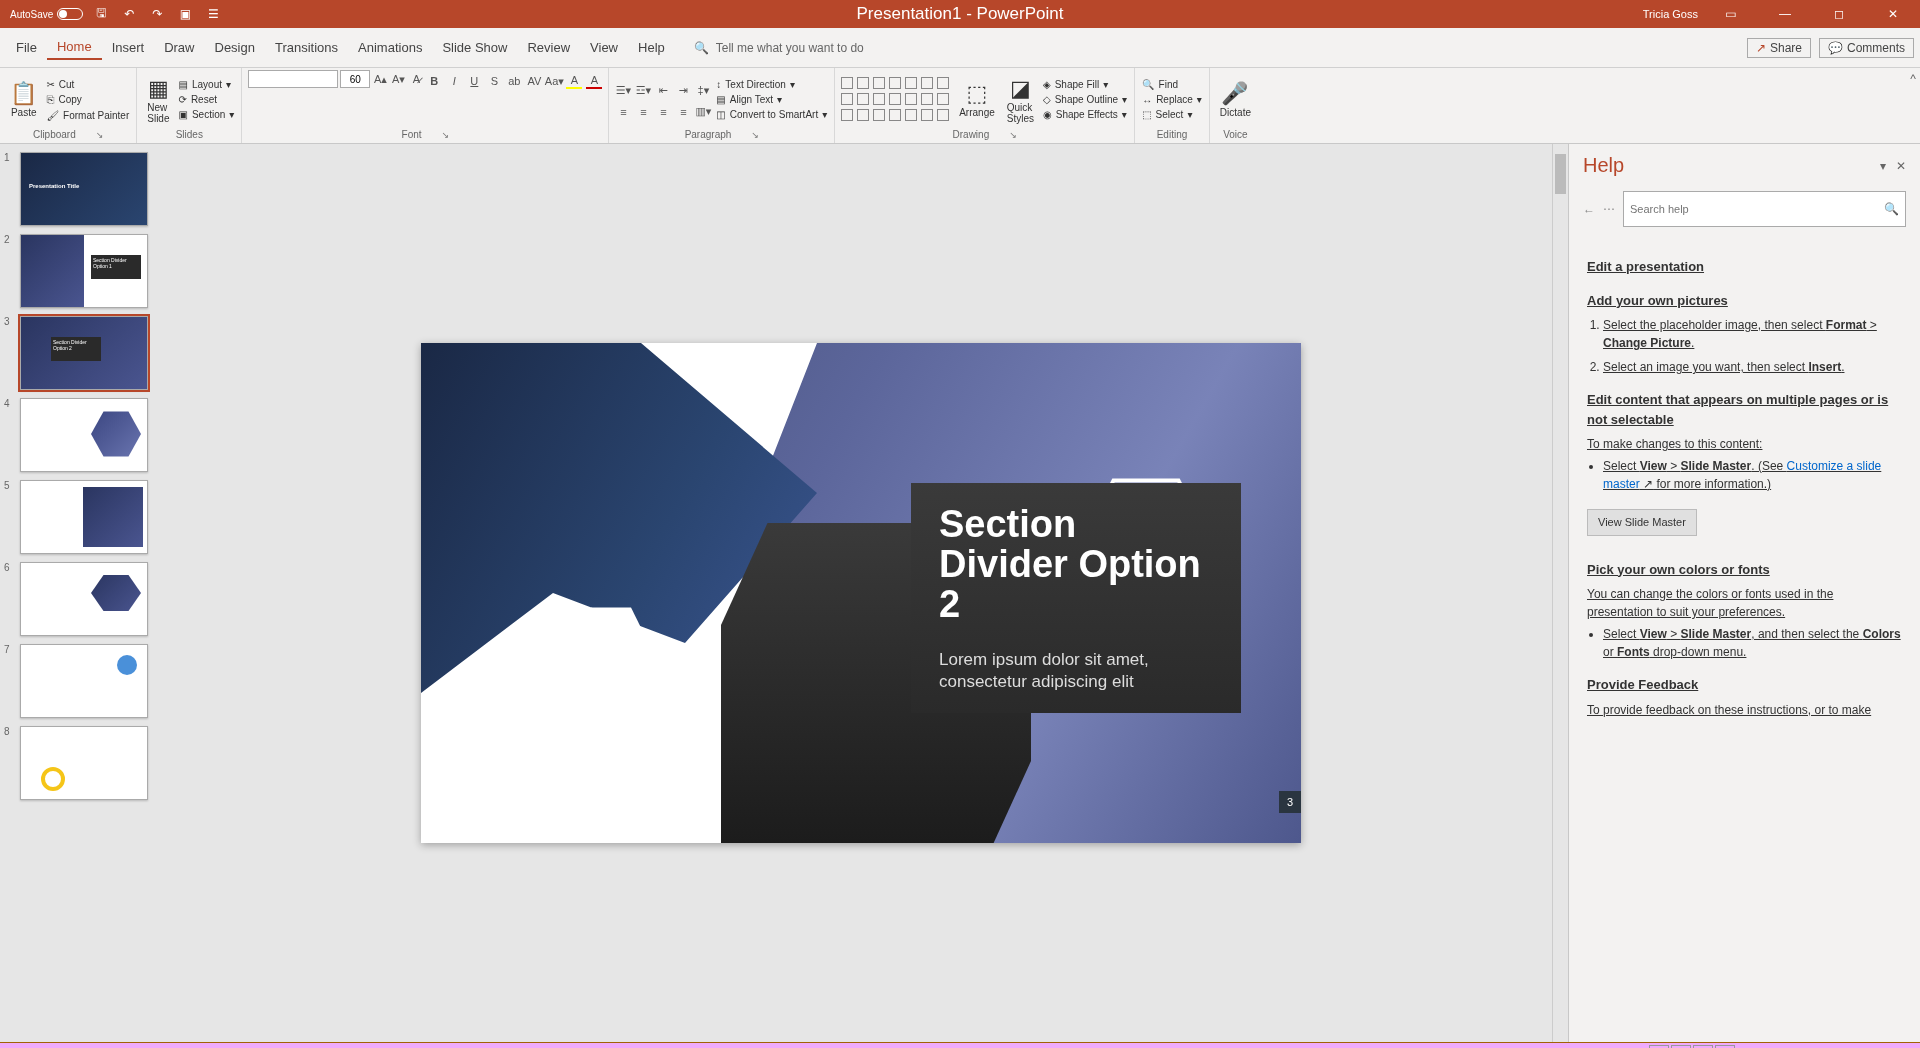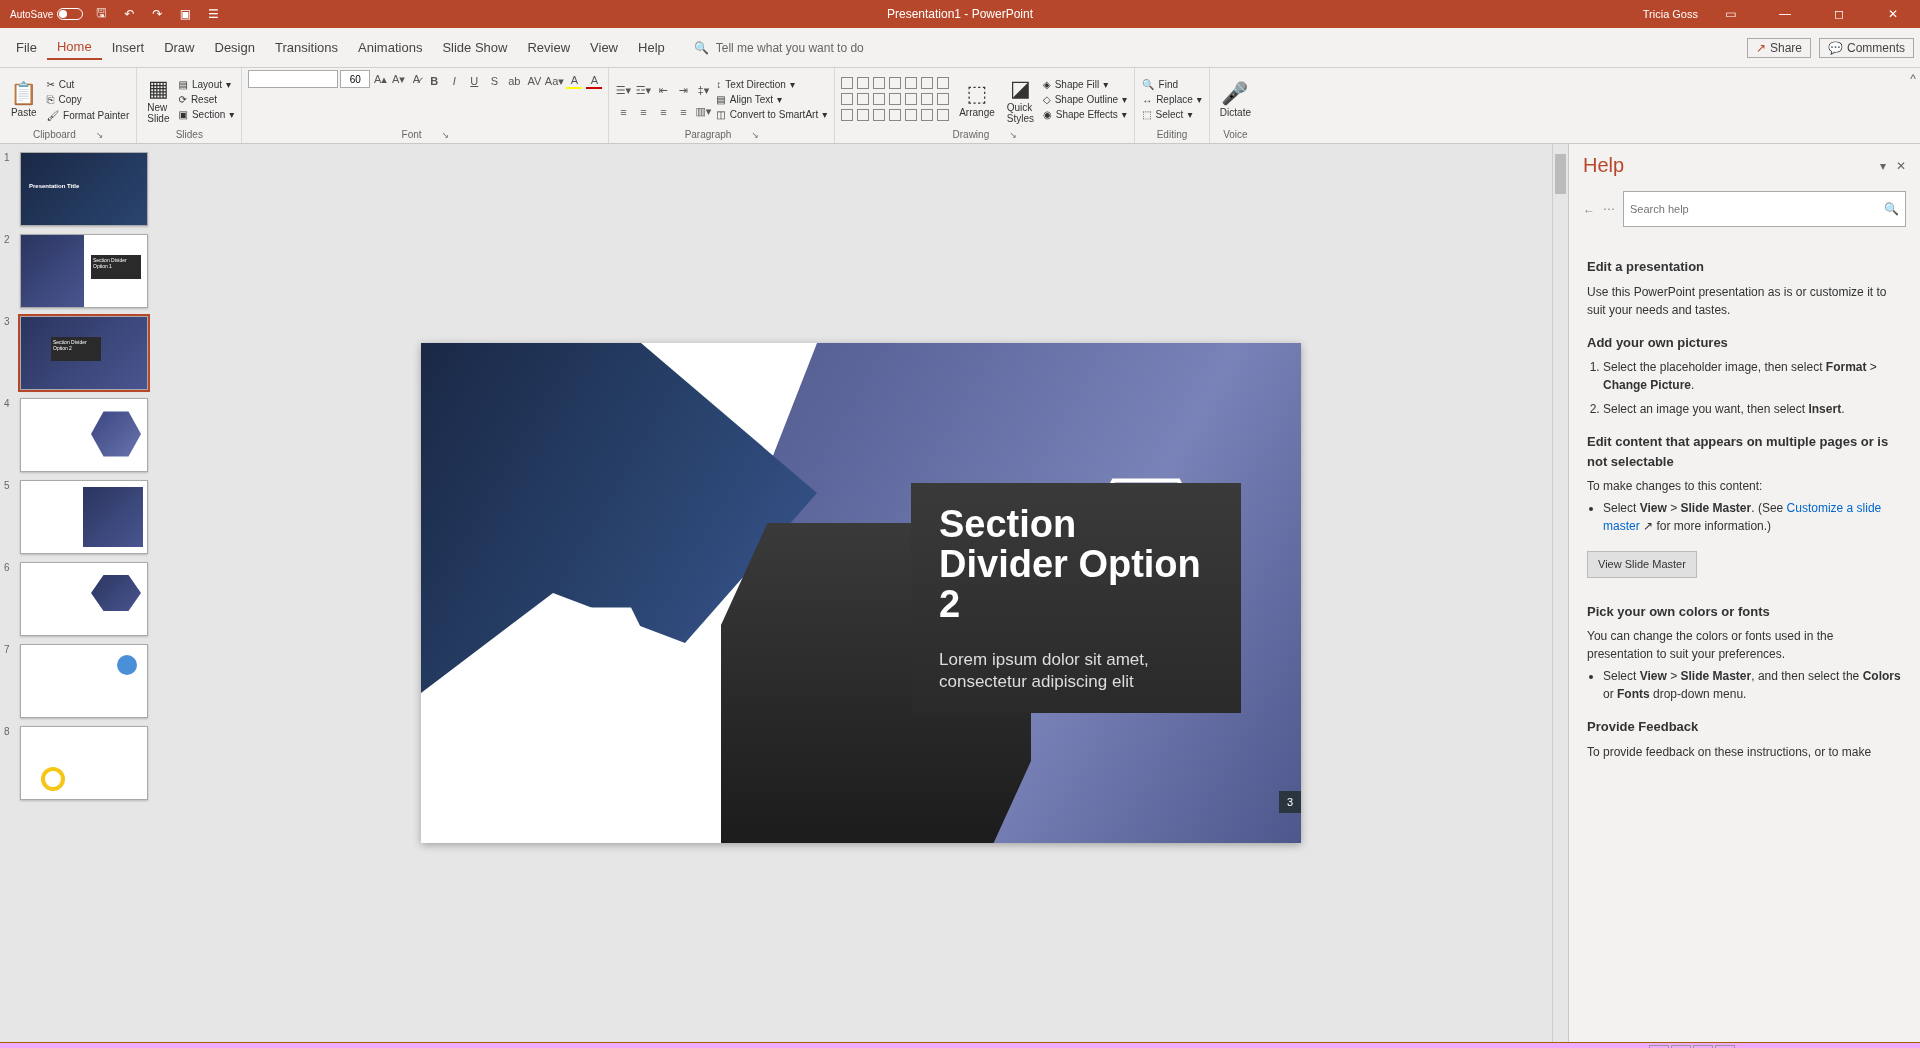--- a/index.html
+++ b/index.html
@@ -3,21 +3,21 @@
 <meta charset="utf-8">
 <style>
 * { margin:0; padding:0; box-sizing:border-box; font-family:"Segoe UI",Arial,sans-serif; }
 body { background:#fff; overflow:hidden; font-size:12px; }
 .titlebar { height:28px; background:#b7472a; color:#fff; display:flex; align-items:center; position:relative; }
 .titlebar-left { display:flex; align-items:center; gap:8px; padding-left:10px; }
 .autosave-toggle { display:flex; align-items:center; gap:4px; font-size:10px; }
 .toggle-pill { width:26px; height:12px; border:1px solid #fff; border-radius:6px; position:relative; }
 .toggle-knob { width:8px; height:8px; background:#fff; border-radius:50%; position:absolute; top:1px; left:1px; }
 .qat-btn { width:20px; height:20px; display:flex; align-items:center; justify-content:center; color:#fff; font-size:12px; }
-.titlebar-center { position:absolute; left:50%; transform:translateX(-50%); font-size:12px; }
+.titlebar-center { position:absolute; left:50%; transform:translateX(-50%); font-size:17px; }
 .titlebar-right { margin-left:auto; display:flex; align-items:center; gap:12px; padding-right:6px; }
 .win-btn { width:42px; height:28px; display:flex; align-items:center; justify-content:center; font-size:12px; }
 .tabbar { height:40px; background:#f3f2f1; display:flex; align-items:center; border-bottom:1px solid #d0d0d0; padding:0 6px; }
 .tab { padding:4px 10px; font-size:13px; color:#444; cursor:pointer; }
 .tab.active { color:#b7472a; border-bottom:2px solid #b7472a; }
 .tellme { margin-left:20px; display:flex; align-items:center; gap:6px; color:#666; font-size:12px; }
 .tabbar-right { margin-left:auto; display:flex; gap:8px; }
 .share-btn { border:1px solid #aaa; padding:2px 8px; font-size:12px; color:#444; display:flex; align-items:center; gap:4px; }
 .ribbon { height:76px; background:#f3f2f1; display:flex; border-bottom:1px solid #c8c8c8; }
 .ribbon-group { border-right:1px solid #d8d8d8; padding:2px 6px; display:flex; flex-direction:column; justify-content:space-between; }
@@ -52,21 +52,21 @@
 .text-box { position:absolute; left:490px; top:140px; width:330px; height:230px; background:linear-gradient(to bottom,#3a3a3a,#2a2a2a); padding:22px 28px; }
 .slide-title { color:#fff; font-size:38px; font-weight:bold; line-height:1.05; }
 .slide-body { color:#ddd; font-size:17px; margin-top:24px; line-height:1.3; }
 .page-badge { position:absolute; right:0; bottom:30px; width:22px; height:22px; background:#2a3540; color:#fff; font-size:11px; display:flex; align-items:center; justify-content:center; }
 .help-pane { width:352px; background:#f3f2f1; border-left:1px solid #c8c8c8; display:flex; flex-direction:column; }
 .help-header { display:flex; align-items:center; justify-content:space-between; padding:10px 14px; }
 .help-title { color:#b7472a; font-size:20px; }
 .help-nav { display:flex; align-items:center; gap:8px; padding:4px 14px 10px; }
 .help-search { flex:1; height:36px; border:1px solid #aaa; background:#fff; padding:0 6px; display:flex; align-items:center; justify-content:space-between; }
 .help-search input { border:none; outline:none; font-size:11px; flex:1; }
-.help-content { flex:1; overflow-y:auto; padding:6px 18px 14px; font-size:12px; color:#333; line-height:1.5; }
+.help-content { flex:1; overflow-y:auto; padding:6px 18px 14px; font-size:12px; color:#333; line-height:1.5;text-decoration:underline; }
 .help-content h3 { font-size:13px; font-weight:600; margin-top:14px; margin-bottom:6px; }
 .help-content ol,.help-content ul { margin-left:16px; margin-top:4px; }
 .help-content li { margin-bottom:6px; }
 .help-link { color:#0066cc; }
 .help-btn { background:#e0e0e0; border:1px solid #bbb; padding:4px 10px; font-size:11px; margin:10px 0; display:inline-block; }
 .statusbar { height:20px; background:#f0abfc; border-top:1px solid #a16207; display:flex; align-items:center; padding:0 8px; font-size:11px; color:#555; }
 .statusbar-right { margin-left:auto; display:flex; align-items:center; gap:10px; }
 .view-btns { display:flex; gap:2px; }
 .view-btn { width:20px; height:16px; border:1px solid #999; display:flex; align-items:center; justify-content:center; font-size:9px; }
 .zoom-slider { width:80px; height:4px; background:#999; position:relative; }
@@ -400,21 +400,20 @@
     <div class="help-nav">
       <span style="color:#888;">←</span>
       <span style="color:#888;">⋯</span>
       <div class="help-search">
         <input placeholder="Search help" style="">
         <span>🔍</span>
       </div>
     </div>
     <div class="help-content">
       <h3>Edit a presentation</h3>
-      <p>Use this PowerPoint presentation as is or customize it to suit your needs and tastes.</p>
       <h3>Add your own pictures</h3>
       <ol>
         <li><span>Select the placeholder image, then select </span><b>Format</b><span> &gt; </span><b>Change Picture</b><span>.</span></li>
         <li><span>Select an image you want, then select </span><b>Insert</b><span>.</span></li>
       </ol>
       <h3>Edit content that appears on multiple pages or is not selectable</h3>
       <p>To make changes to this content:</p>
       <ul>
         <li><span>Select </span><b>View</b><span> &gt; </span><b>Slide Master</b><span>. (See </span><a class="help-link">Customize a slide master</a> ↗<span> for more information.)</span></li>
       </ul>

